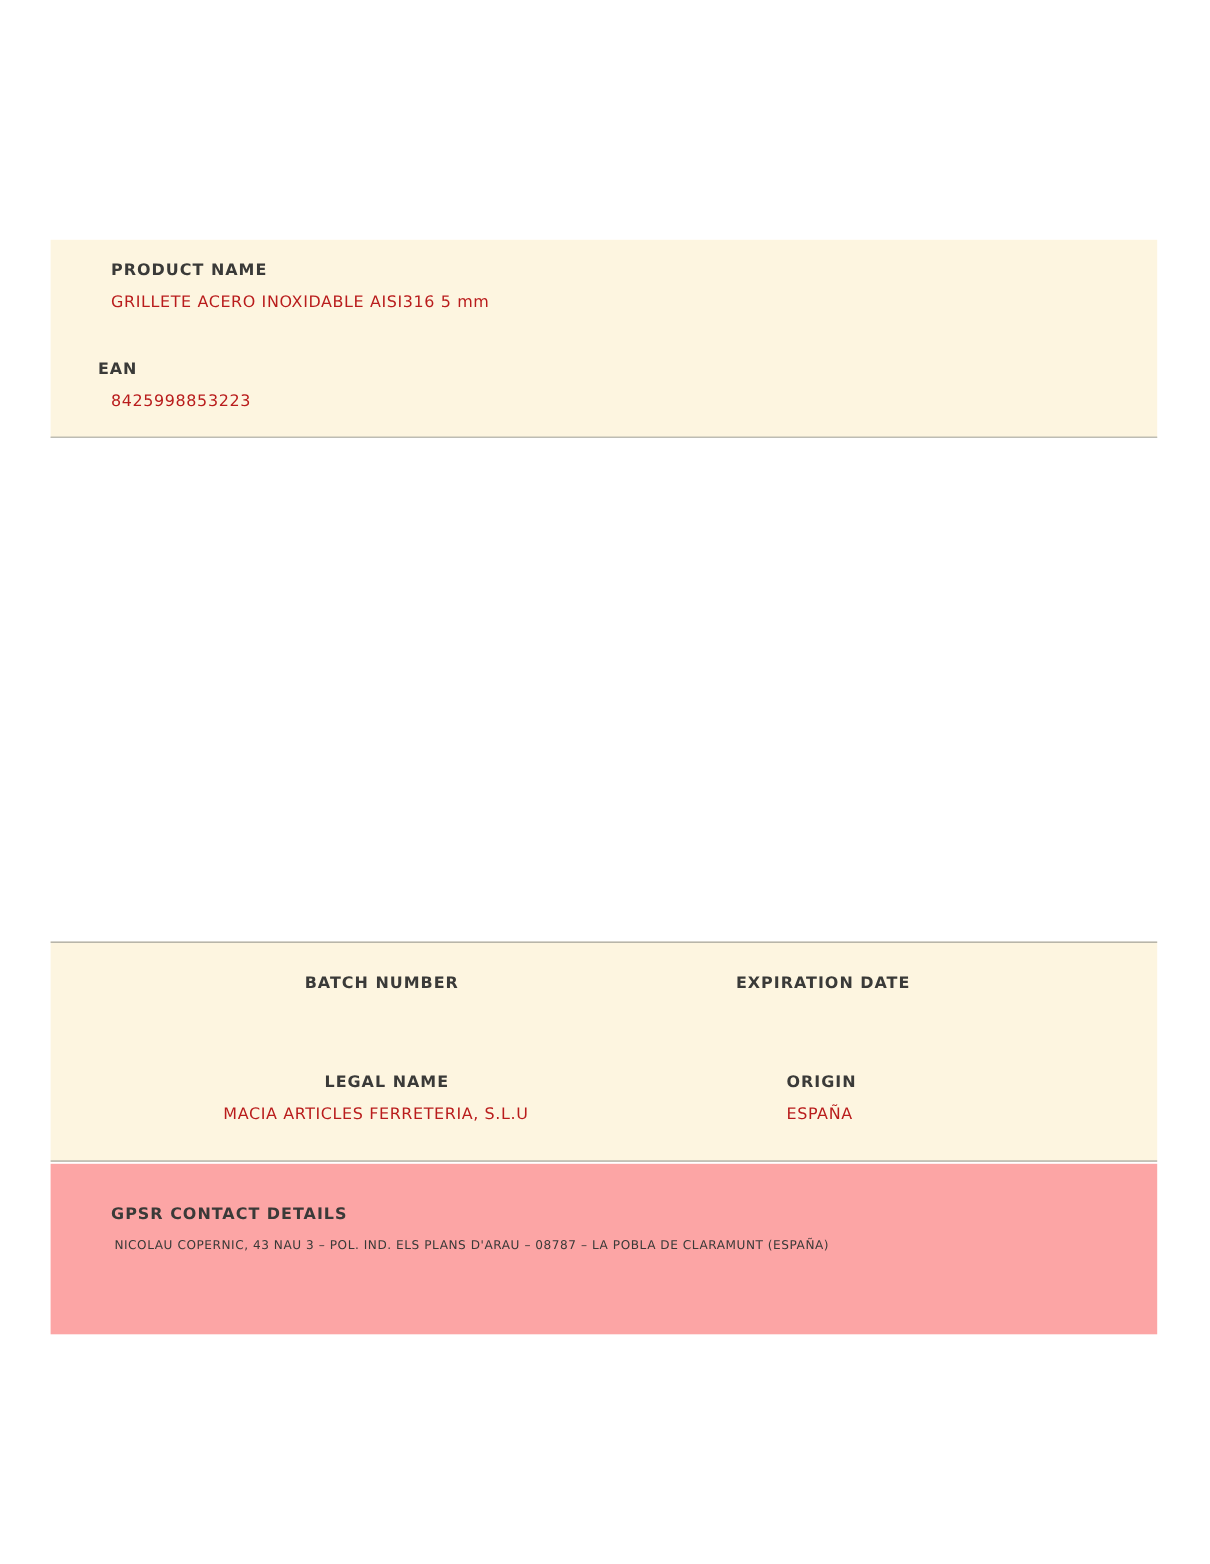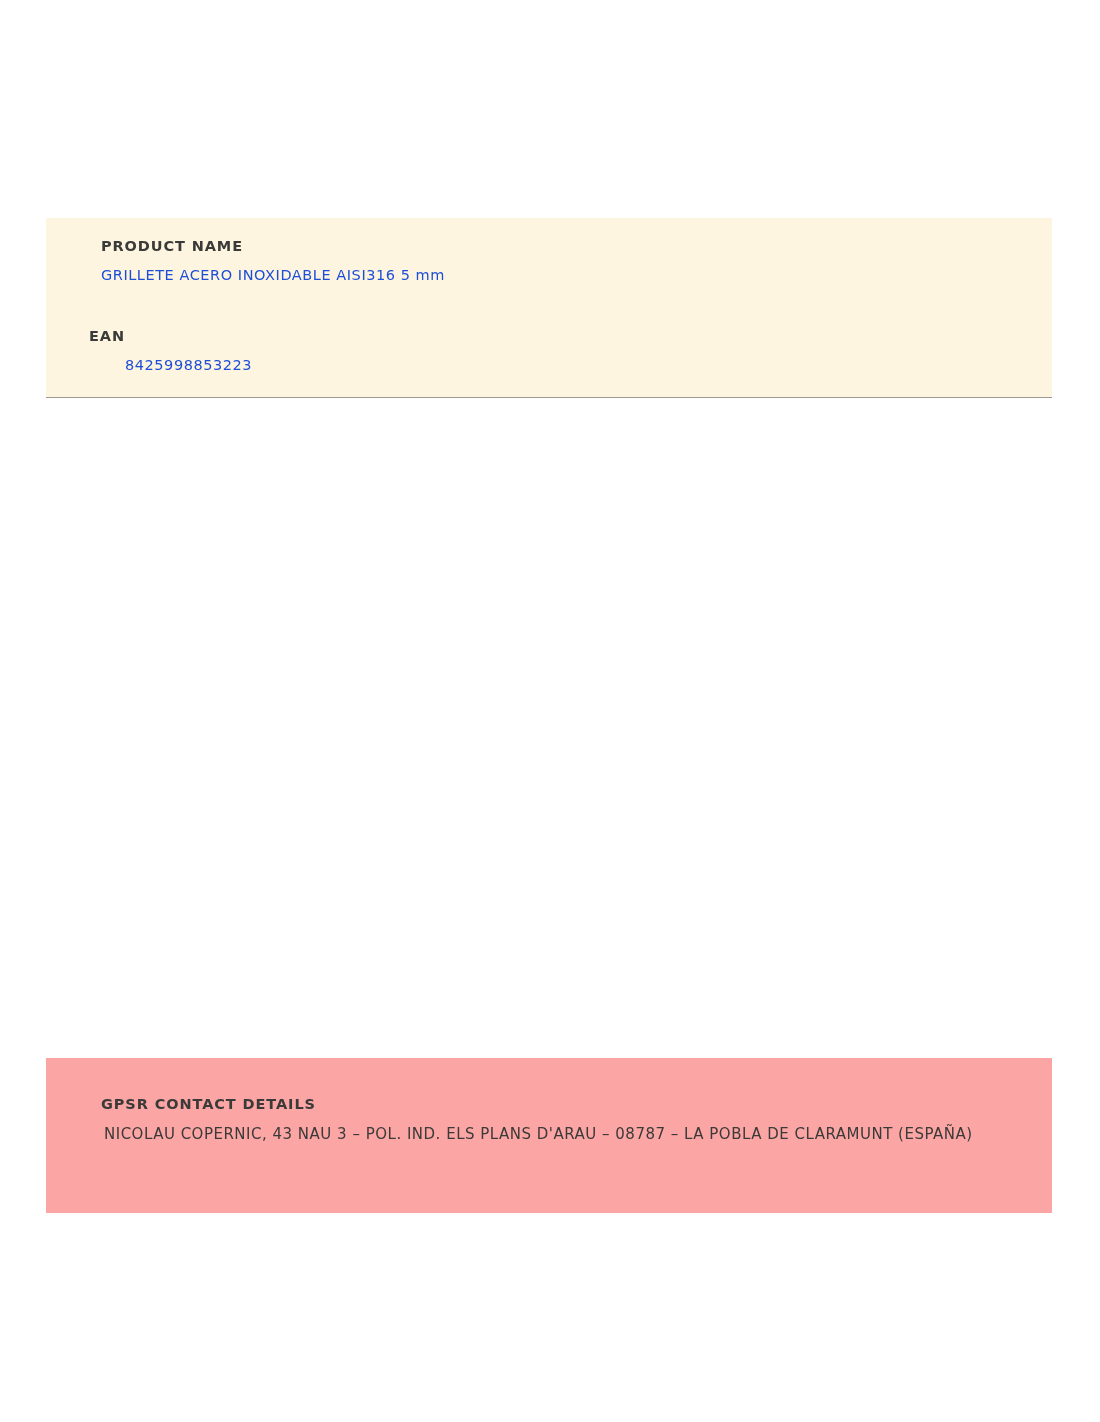--- a/index.html
+++ b/index.html
@@ -42,21 +42,21 @@
     font-weight: bold;
     letter-spacing: 0.9px;
     color: #3a3a38;
     text-transform: uppercase;
   }
 
   .field-value {
     font-size: 14.5px;
     font-weight: normal;
     letter-spacing: 0.55px;
-    color: #1d4ed8;
+    color: #b91c1c;
   }
 
   .top-block .product-label {
     position: absolute;
     left: 55px;
     top: 20px;
   }
   .top-block .product-value {
     position: absolute;
     left: 55px;
@@ -64,21 +64,20 @@
   }
   .top-block .ean-label {
     position: absolute;
     left: 43px;
     top: 110px;
   }
   .top-block .ean-value {
     position: absolute;
     left: 55px;
     top: 139px;
-    margin-left: 24px;
   }
 
   
   .mid-gap {
     position: absolute;
     left: 46px;
     top: 398px;
     width: 1006px;
     height: 458px;
     background: #ffffff;
@@ -149,38 +148,48 @@
   }
   .gpsr-block .gpsr-label {
     position: absolute;
     left: 55px;
     top: 38px;
   }
   .gpsr-block .gpsr-value {
     position: absolute;
     left: 58px;
     top: 67px;
-    font-size: 15px;
+    font-size: 11px;
     letter-spacing: 0.5px;
     white-space: nowrap;
   }
 </style>
 </head>
 <body>
 
 <div class="page">
 
   <div class="top-block">
     <div class="field-label product-label">PRODUCT NAME</div>
     <div class="field-value product-value">GRILLETE ACERO INOXIDABLE AISI316 5 mm</div>
     <div class="field-label ean-label">EAN</div>
     <div class="field-value ean-value">8425998853223</div>
   </div>
 
   <div class="mid-gap"></div>
 
+  <div class="detail-block">
+    <div class="field-label batch-label">BATCH NUMBER</div>
+    <div class="field-value batch-value"></div>
+    <div class="field-label expiration-label">EXPIRATION DATE</div>
+    <div class="field-value expiration-value"></div>
+    <div class="field-label legal-label">LEGAL NAME</div>
+    <div class="field-value legal-value">MACIA ARTICLES FERRETERIA, S.L.U</div>
+    <div class="field-label origin-label">ORIGIN</div>
+    <div class="field-value origin-value">ESPAÑA</div>
+  </div>
 
   <div class="gpsr-block">
     <div class="field-label gpsr-label">GPSR CONTACT DETAILS</div>
     <div class="gpsr-value">NICOLAU COPERNIC, 43  NAU 3 – POL. IND. ELS PLANS D'ARAU – 08787 – LA POBLA DE CLARAMUNT (ESPAÑA)</div>
   </div>
 
 </div>
 
 </body></html>

